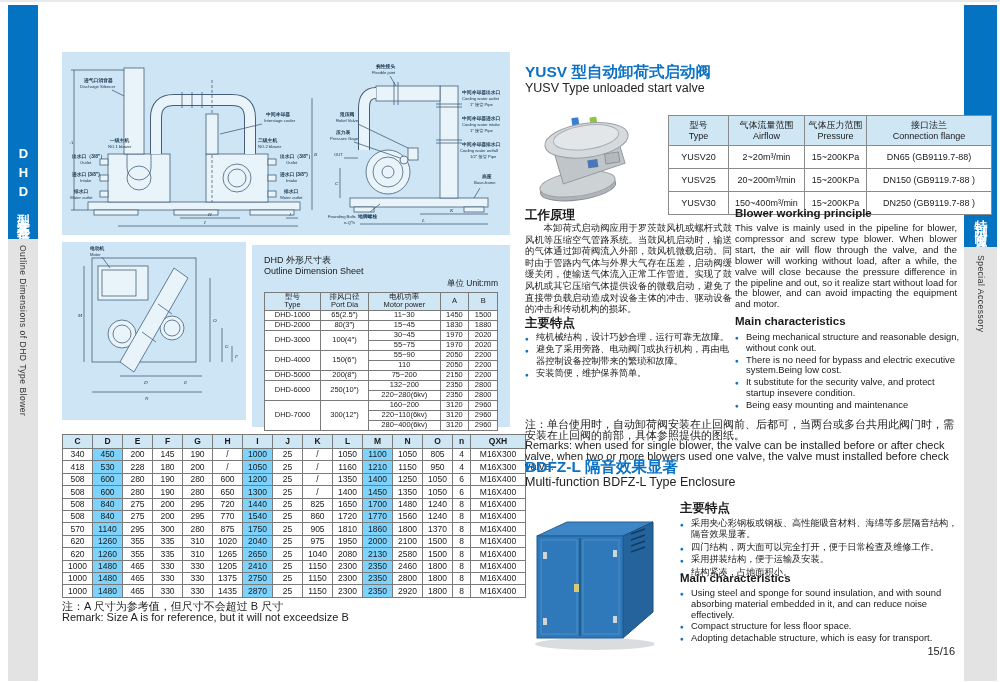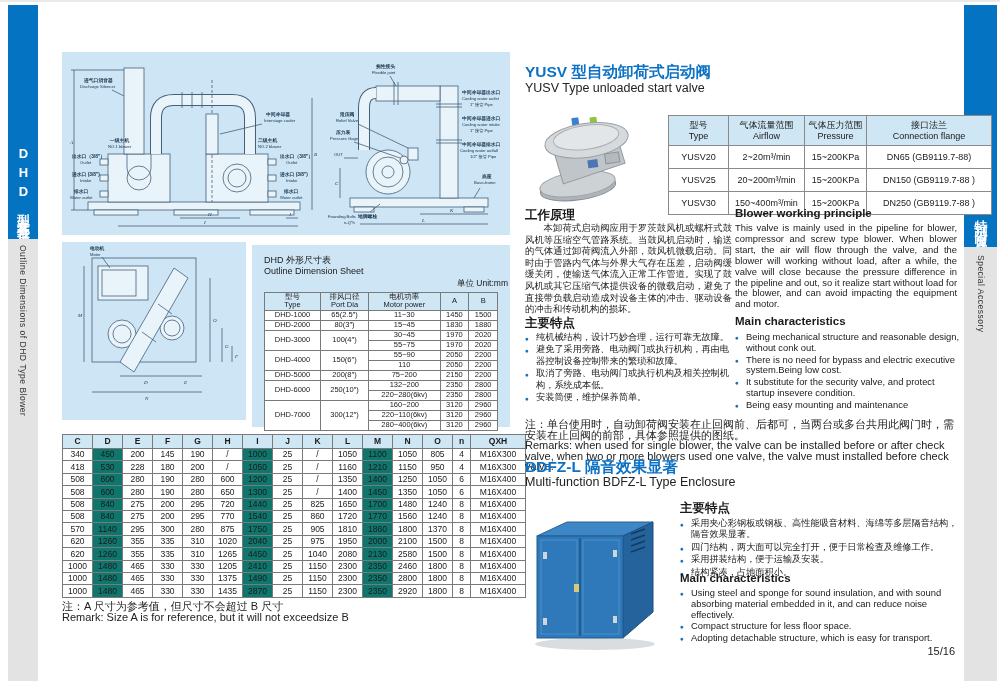--- a/index.html
+++ b/index.html
@@ -14,39 +14,39 @@
   .vtext-cjk{writing-mode:vertical-rl;text-orientation:upright;letter-spacing:4px;font-size:13px;font-weight:bold;}
   .vtext-lat{writing-mode:vertical-rl;font-size:8.5px;letter-spacing:0.5px;}
   .sb-left-blue{left:8px;top:3px;width:30px;height:234px;align-items:flex-end;padding-bottom:4px;box-sizing:border-box;}
   .sb-left-gray{left:8px;top:237px;width:30px;height:442px;align-items:flex-start;padding-top:6px;box-sizing:border-box;}
   .sb-right-blue{left:964px;top:3px;width:33px;height:242px;align-items:flex-end;padding-bottom:8px;box-sizing:border-box;}
   .sb-right-gray{left:964px;top:245px;width:33px;height:434px;align-items:flex-start;padding-top:8px;box-sizing:border-box;}
   
   .panel{position:absolute;background:#cde5f4;}
   .p1{left:62px;top:50px;width:448px;height:183px;}
   .p2{left:62px;top:240px;width:184px;height:178px;}
-  .p3{left:252px;top:243px;width:258px;height:182px;padding:10px 0 0 12px;box-sizing:border-box;}
+  .p3{left:252px;top:243px;width:258px;height:182px;padding:10px 10px 0 12px;box-sizing:border-box;}
   svg text{fill:#16324a;}
   .dwg-line{stroke:#44607a;stroke-width:0.8;fill:none;}
   .dwg-fill{fill:#e9f3fa;stroke:#44607a;stroke-width:0.8;}
   .cnlab{font-size:4.8px;font-weight:bold;}
   .enlab{font-size:4.2px;}
   .dimlab{font-size:5px;font-style:italic;font-family:"Liberation Serif",serif;}
   
   .sheet-title{font-size:9px;line-height:11px;}
   .sheet-unit{font-size:8.5px;text-align:right;margin:1px 2px 2px 0;}
   table{border-collapse:collapse;}
   .sheet-table{width:234px;font-size:7.5px;background:#fff;}
   .sheet-table th,.sheet-table td{border:1px solid #7a7a7a;text-align:center;padding:0 1px;height:9px;line-height:1.1;}
   .sheet-table th{background:#cfe6f5;font-weight:normal;}
   
   .big-table{position:absolute;left:62px;top:432px;width:448px;font-size:8.5px;background:#fff;table-layout:fixed;}
   .big-table th,.big-table td{border:1px solid #7a7a7a;text-align:center;padding:0;height:11.4px;line-height:1;}
   .big-table th{background:#cfe6f5;font-weight:bold;height:13px;}
-  .big-table td.shade{background:#0f766e;}
+  .big-table td.shade{background:#7dd3fc;}
   .remark{font-size:11px;line-height:10.5px;color:#222;}
   .remark-left{left:62px;top:599px;width:440px;}
   
   .blue-title{font-size:15.5px;font-weight:bold;color:#0d72c4;}
   .sub-title{font-size:12.5px;color:#222;}
   .h-cn{font-size:12.5px;font-weight:bold;}
   .h-en{font-size:11.5px;font-weight:bold;}
   .body-cn{font-size:9.3px;line-height:11.6px;text-align:justify;}
   .body-cn p{margin:0;text-indent:2em;}
   .body-en{font-size:9.4px;line-height:10.9px;text-align:justify;}
@@ -493,21 +493,21 @@
         <td>8</td>
         <td>M16X400</td>
       </tr>
       <tr>
         <td>620</td>
         <td class="shade">1260</td>
         <td>355</td>
         <td>335</td>
         <td>310</td>
         <td>1265</td>
-        <td class="shade">4450</td>
+        <td class="shade">2650</td>
         <td>25</td>
         <td>1040</td>
         <td>2080</td>
         <td class="shade">2130</td>
         <td>2580</td>
         <td>1500</td>
         <td>8</td>
         <td>M16X400</td>
       </tr>
       <tr>
@@ -527,21 +527,21 @@
         <td>8</td>
         <td>M16X400</td>
       </tr>
       <tr>
         <td>1000</td>
         <td class="shade">1480</td>
         <td>465</td>
         <td>330</td>
         <td>330</td>
         <td>1375</td>
-        <td class="shade">1490</td>
+        <td class="shade">2750</td>
         <td>25</td>
         <td>1150</td>
         <td>2300</td>
         <td class="shade">2350</td>
         <td>2800</td>
         <td>1800</td>
         <td>8</td>
         <td>M16X400</td>
       </tr>
       <tr>
@@ -628,21 +628,20 @@
 <div class="abs body-cn" style="left:525px;top:221px;width:207px;">
     <p>本卸荷式启动阀应用于罗茨鼓风机或螺杆式鼓风机等压缩空气管路系统。当鼓风机启动时，输送的气体通过卸荷阀流入外部，鼓风机微载启动。同时由于管路内气体与外界大气存在压差，启动阀缓缓关闭，使输送气体流入正常工作管道。实现了鼓风机或其它压缩气体提供设备的微载启动，避免了直接带负载启动造成对设备主体的冲击、驱动设备的冲击和传动机构的损坏。</p>
   </div>
 <div class="abs h-en" style="left:735px;top:205px;">Blower working principle</div>
 <div class="abs body-en" style="left:735px;top:221px;width:222px;">This valve is mainly used in the pipeline for blower, compressor and screw type blower. When blower start, the air will flow through the valve, and the blower will working without load, after a while, the valve will close because the pressure difference in the pipeline and out, so it realize start without load for the blower, and can avoid impacting the equipment and motor.</div>
 
 <div class="abs h-cn" style="left:525px;top:313px;">主要特点</div>
 <ul class="abs blt blt-cn" style="left:525px;top:330px;width:210px;">
     <li>纯机械结构，设计巧妙合理，运行可靠无故障。</li>
     <li>避免了采用旁路、电动阀门或执行机构，再由电器控制设备控制带来的繁琐和故障。</li>
-    <li>取消了旁路、电动阀门或执行机构及相关控制机构，系统成本低。</li>
     <li>安装简便，维护保养简单。</li>
   </ul>
 <div class="abs h-en" style="left:735px;top:313px;">Main characteristics</div>
 <ul class="abs blt blt-en" style="left:735px;top:330px;width:225px;">
     <li>Being mechanical structure and reasonable design, without conk out.</li>
     <li>There is no need for bypass and electric executive system.Being low cost.</li>
     <li>It substitute for the security valve, and protect startup insevere condition.</li>
     <li>Being easy mounting and maintenance</li>
   </ul>
 

